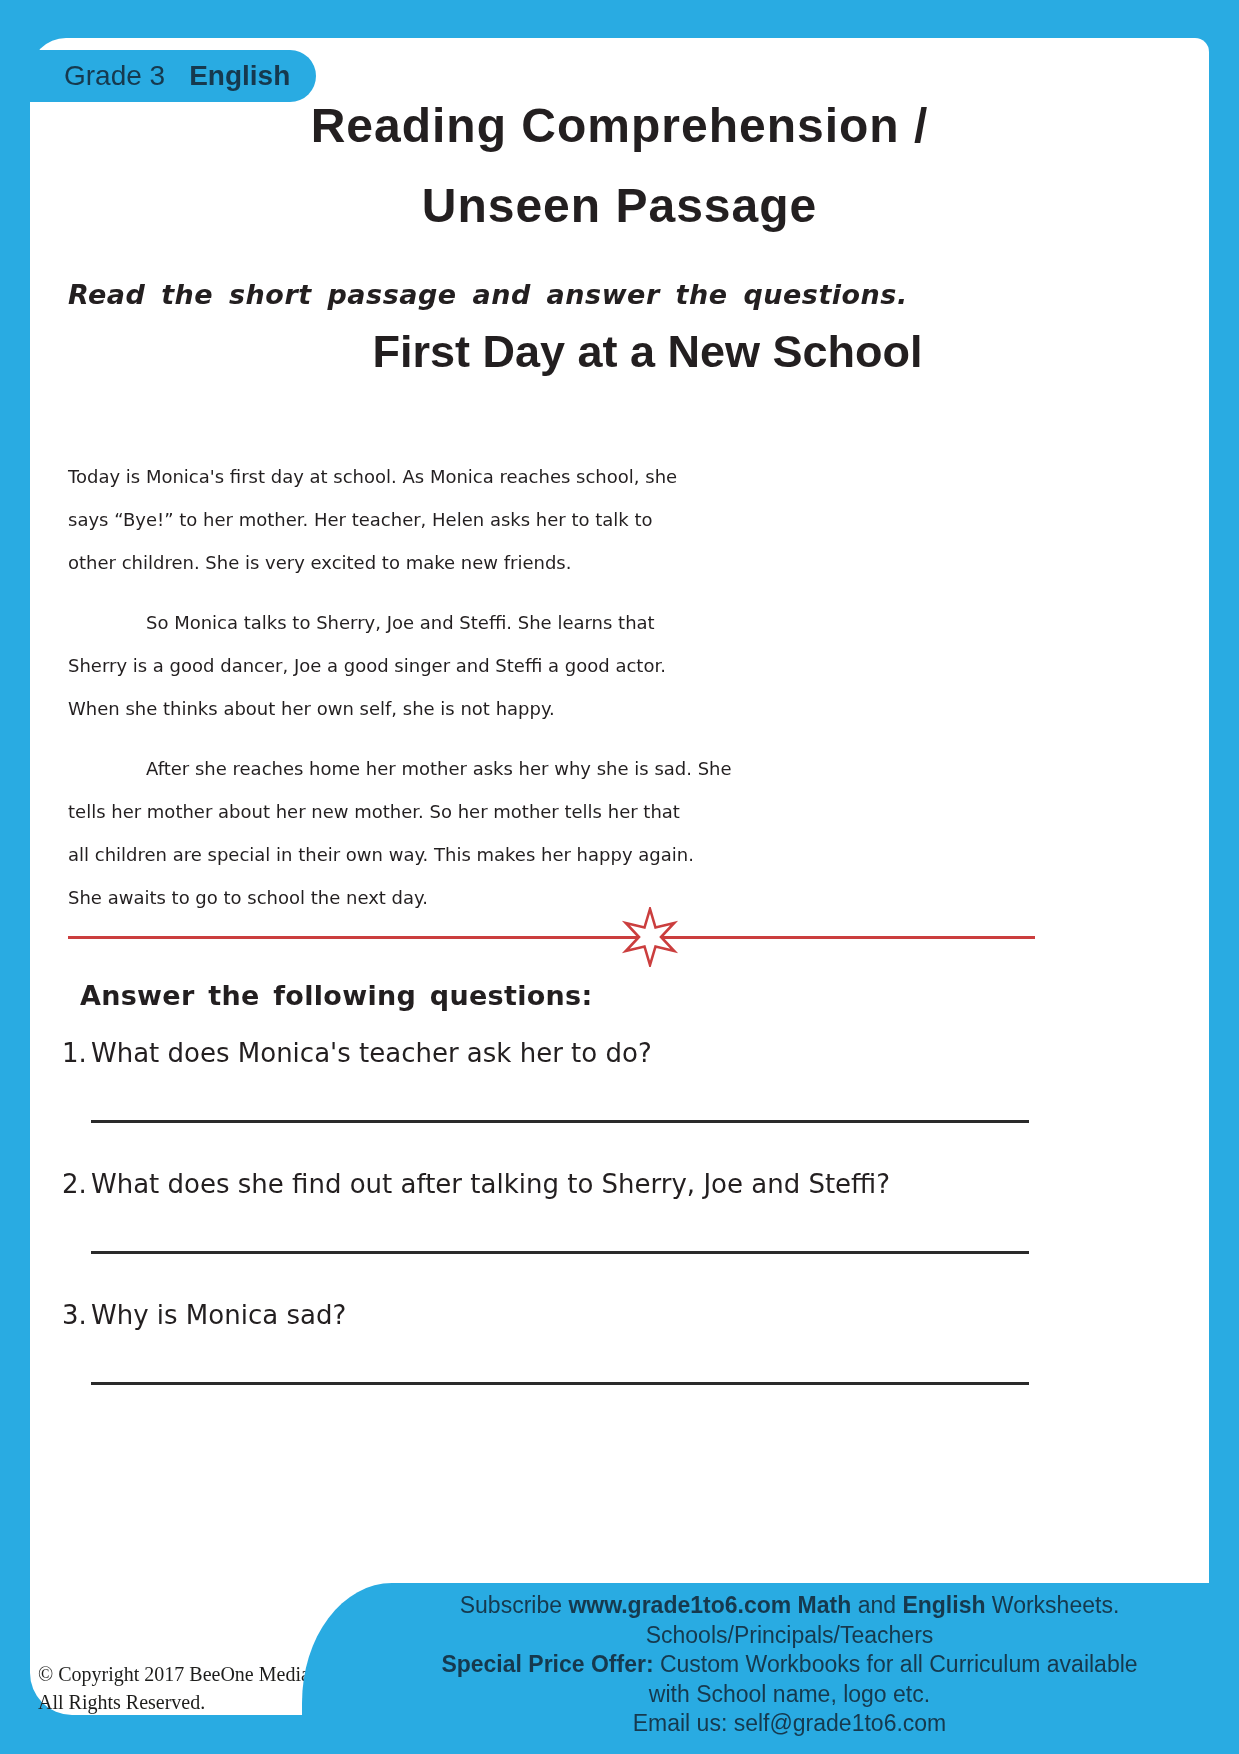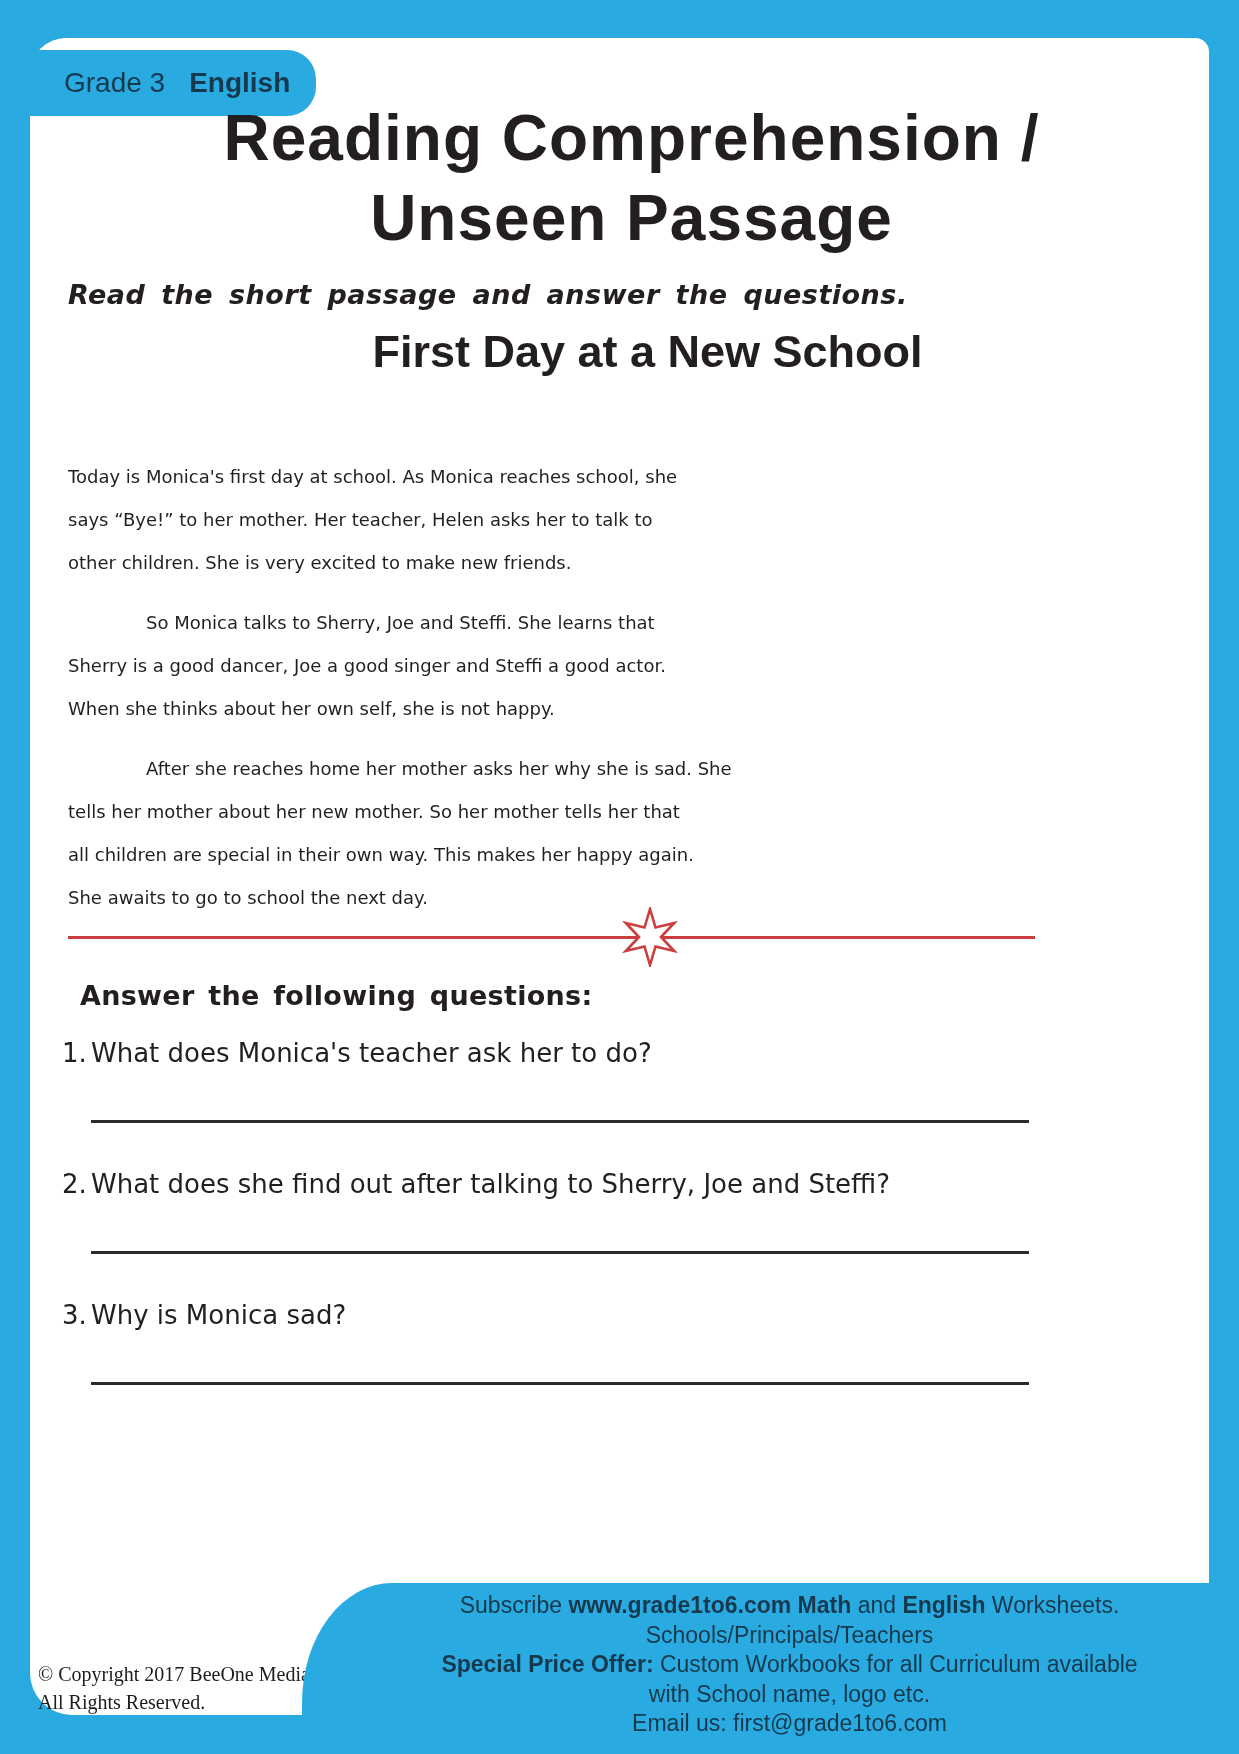--- a/index.html
+++ b/index.html
@@ -11,35 +11,35 @@
     font-family:"DejaVu Sans",sans-serif;
     color:#231F20;
   }
   .page{
     position:absolute;left:30px;top:38px;width:1179px;height:1677px;
     background:#ffffff;
     border-radius:36px 14px 0 42px;
   }
   
   .badge{
-    position:absolute;left:0;top:12px;height:66px;
+    position:absolute;left:0;top:12px;height:52px;
     background:#29ABE2;
     border-radius:0 29px 29px 0;
     display:flex;align-items:center;
     padding:0 26px 0 34px;gap:24px;
     font-family:"Liberation Sans",sans-serif;
     color:#16394E;font-size:28px;
   }
   .badge .subject{font-weight:bold;}
   
   .main-title{
     position:absolute;top:48px;left:0;width:100%;
-    text-align:center;margin:12px;
+    text-align:center;margin:0;
     font-family:"Liberation Sans",sans-serif;
-    font-weight:bold;font-size:64px;line-height:80px;
+    font-weight:bold;font-size:48px;line-height:80px;
     color:#231F20;letter-spacing:1px;
   }
   .instruction{
     position:absolute;top:212px;left:38px;
     font-style:italic;font-weight:bold;font-size:27px;
     letter-spacing:.5px;word-spacing:6px;margin-top:29px;
   }
   .passage-title{
     position:absolute;top:288px;left:0;width:100%;
     text-align:center;margin:0;
@@ -148,15 +148,15 @@
   </div>
 
 </div>
 
 <div class="footer-shape">
   <div class="footer-text" id="footer-text">
       <div><span>Subscribe </span><b>www.grade1to6.com Math</b><span> and </span><b>English</b><span> Worksheets.</span></div>
       <div><span>Schools/Principals/Teachers</span></div>
       <div><b>Special Price Offer:</b><span> Custom Workbooks for all Curriculum available</span></div>
       <div><span>with School name, logo etc.</span></div>
-      <div><span>Email us: first@grade1to6.com</span></div>
+      <div><span>Email us: self@grade1to6.com</span></div>
     </div>
 </div>
 
 </body></html>

